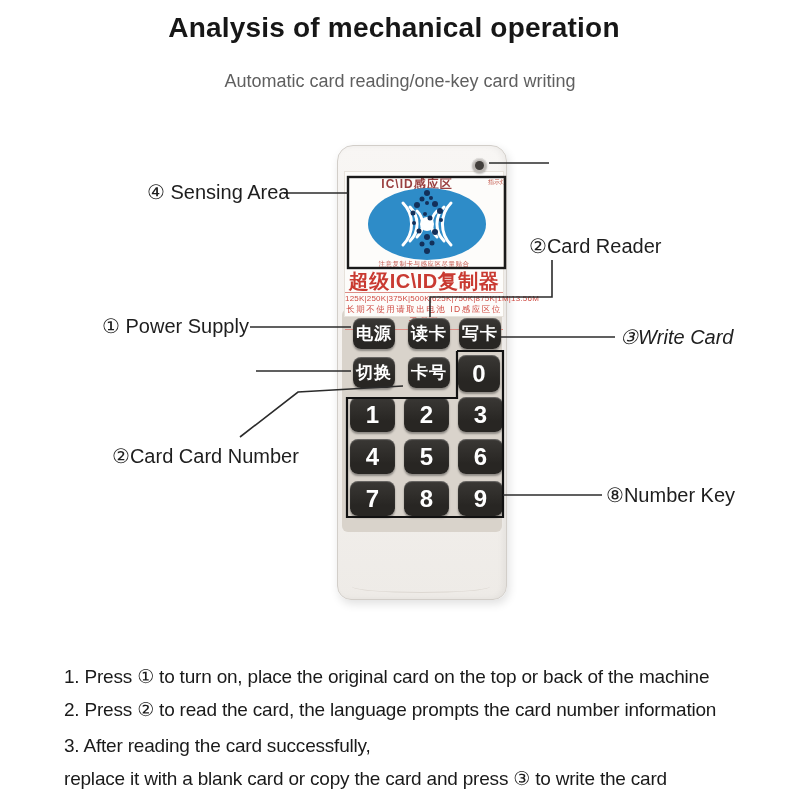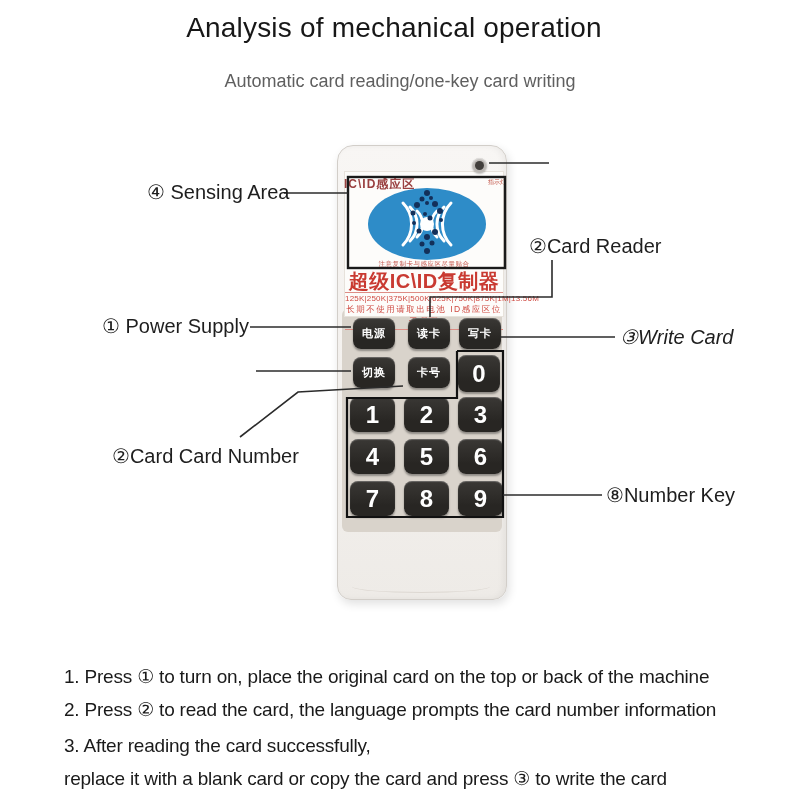--- a/index.html
+++ b/index.html
@@ -1,43 +1,43 @@
 <!DOCTYPE html>
 <html><head>
 <meta charset="utf-8">
 <style>
   html,body{margin:0;padding:0;background:#ffffff;}
   .stage{position:relative;width:800px;height:800px;background:#ffffff;overflow:hidden;
          font-family:"Liberation Sans", sans-serif;color:#1b1b1b;}
   .abs{position:absolute;}
   
-  .title{left:0;top:12px;width:788px;text-align:center;font-size:28px;font-weight:400;color:#171717;letter-spacing:.2px;}
+  .title{left:0;top:12px;width:788px;text-align:center;font-size:28px;font-weight:700;color:#171717;letter-spacing:.2px;}
   .subtitle{left:0;top:52px;width:800px;text-align:center;font-size:18px;color:#5f5f5f;margin-top:19px;}
   
   .device{left:337px;top:145px;width:168px;height:453px;border-radius:16px 16px 14px 14px;
           background:linear-gradient(180deg,#f8f6f4 0%,#f3f0ed 60%,#eeebe7 100%);
           border:1px solid #d2cec9;box-shadow:2px 4px 10px rgba(0,0,0,.12), inset -3px 0 6px rgba(0,0,0,.05);}
   .plate{left:342px;top:309px;width:160px;height:223px;background:#d9d3cb;border-radius:6px;}
   .paper{left:344px;top:171px;width:160px;height:146px;background:#fdfcfa;border:1px solid #e7e2db;box-sizing:border-box;}
   .seam{left:352px;top:580px;width:138px;height:12px;border-bottom:1px solid #ddd8d2;border-radius:50%;}
   .led{left:472px;top:158px;width:15px;height:15px;border-radius:50%;background:#bab6b2;
        box-shadow:inset 0 1px 2px rgba(255,255,255,.7), 0 1px 2px rgba(0,0,0,.25);}
   .led-core{left:475px;top:161px;width:9px;height:9px;border-radius:50%;background:#413e3b;}
-  .sensing-label{left:344px;top:176px;width:146px;text-align:left;font-size:12px;font-weight:700;color:#9a4040;letter-spacing:1px;}
+  .sensing-label{left:344px;top:176px;width:146px;text-align:center;font-size:12px;font-weight:700;color:#9a4040;letter-spacing:1px;}
   .indicator-note{left:488px;top:179px;width:20px;font-size:6px;color:#c25548;line-height:7px;}
   .caution-note{left:348px;top:260px;width:152px;text-align:center;font-size:6.5px;color:#c4534a;letter-spacing:.5px;}
   .product-title{left:344px;top:268px;width:160px;text-align:center;font-size:20px;font-weight:700;color:#c93a31;letter-spacing:.5px;}
   .freq-block{left:345px;top:292px;width:158px;text-align:center;border-top:1px solid #dd8d85;border-bottom:1px solid #dd8d85;padding:1px 0;}
   .freq-line{font-size:8px;color:#cf4a42;letter-spacing:.2px;}
   .battery-tip{font-size:8.5px;color:#cf4a42;letter-spacing:1.5px;margin-top:1px;}
   
   .key{position:absolute;background:linear-gradient(180deg,#3a3835 0%,#282623 70%);border-radius:8px;
        color:#ffffff;display:flex;align-items:center;justify-content:center;
        box-shadow:0 2px 2px rgba(0,0,0,.35), inset 0 1px 1px rgba(255,255,255,.25);}
-  .fnkey{width:42px;height:31px;font-size:11px;font-weight:700;letter-spacing:1px;}
+  .fnkey{width:42px;height:31px;font-size:17px;font-weight:700;letter-spacing:1px;}
   .numkey{width:45px;height:35px;font-size:24px;font-weight:700;}
   
   .callout{font-size:20px;color:#1e1e1e;white-space:nowrap;}
   
   .instr{left:64px;width:700px;font-size:19px;color:#1a1a1a;letter-spacing:-.2px;}
   svg.overlay{position:absolute;left:0;top:0;pointer-events:none;}
 </style>
 </head>
 <body>
 

